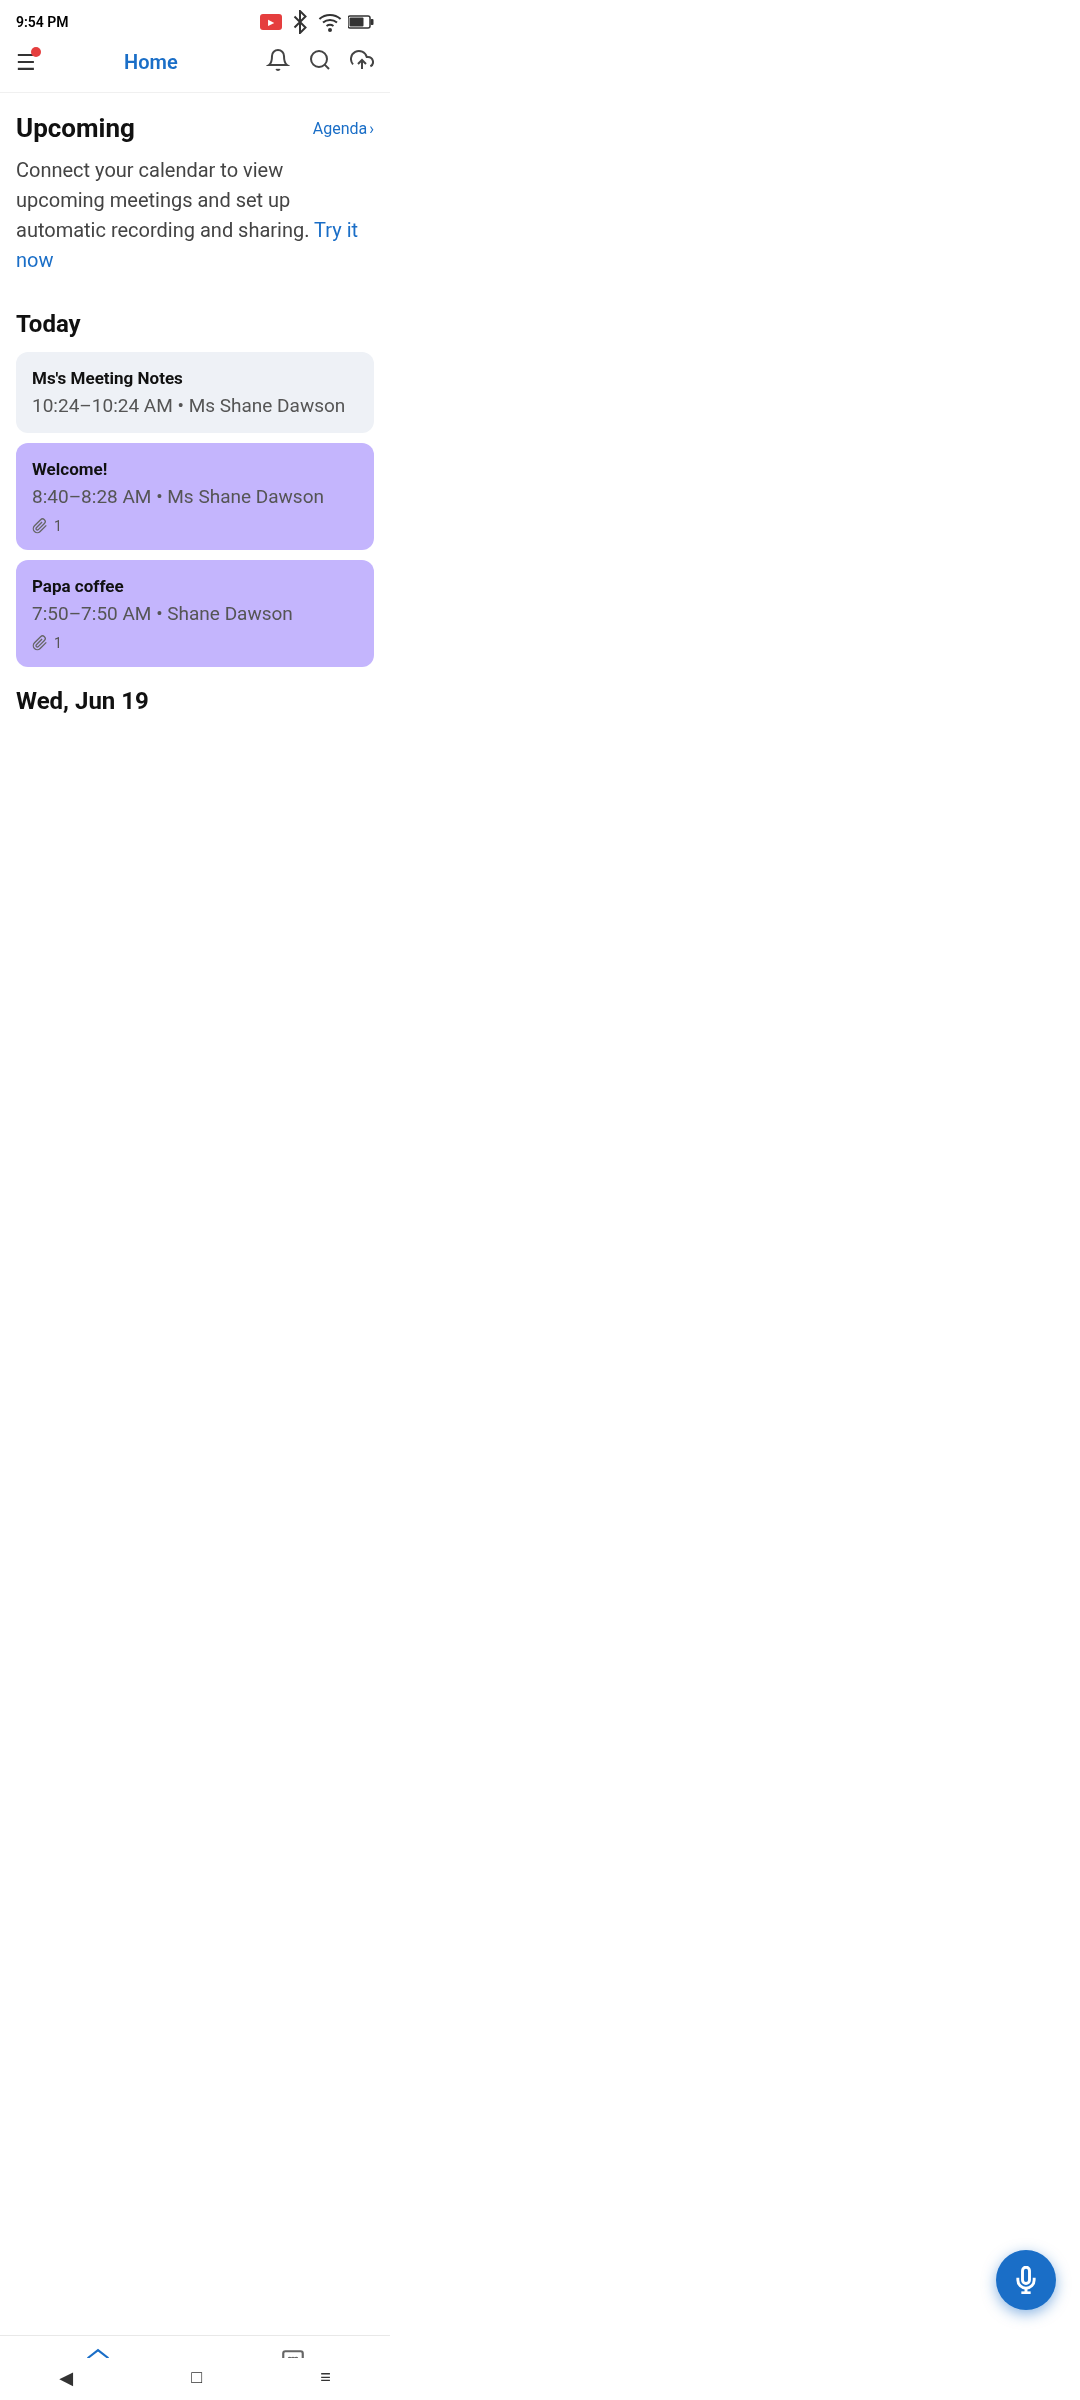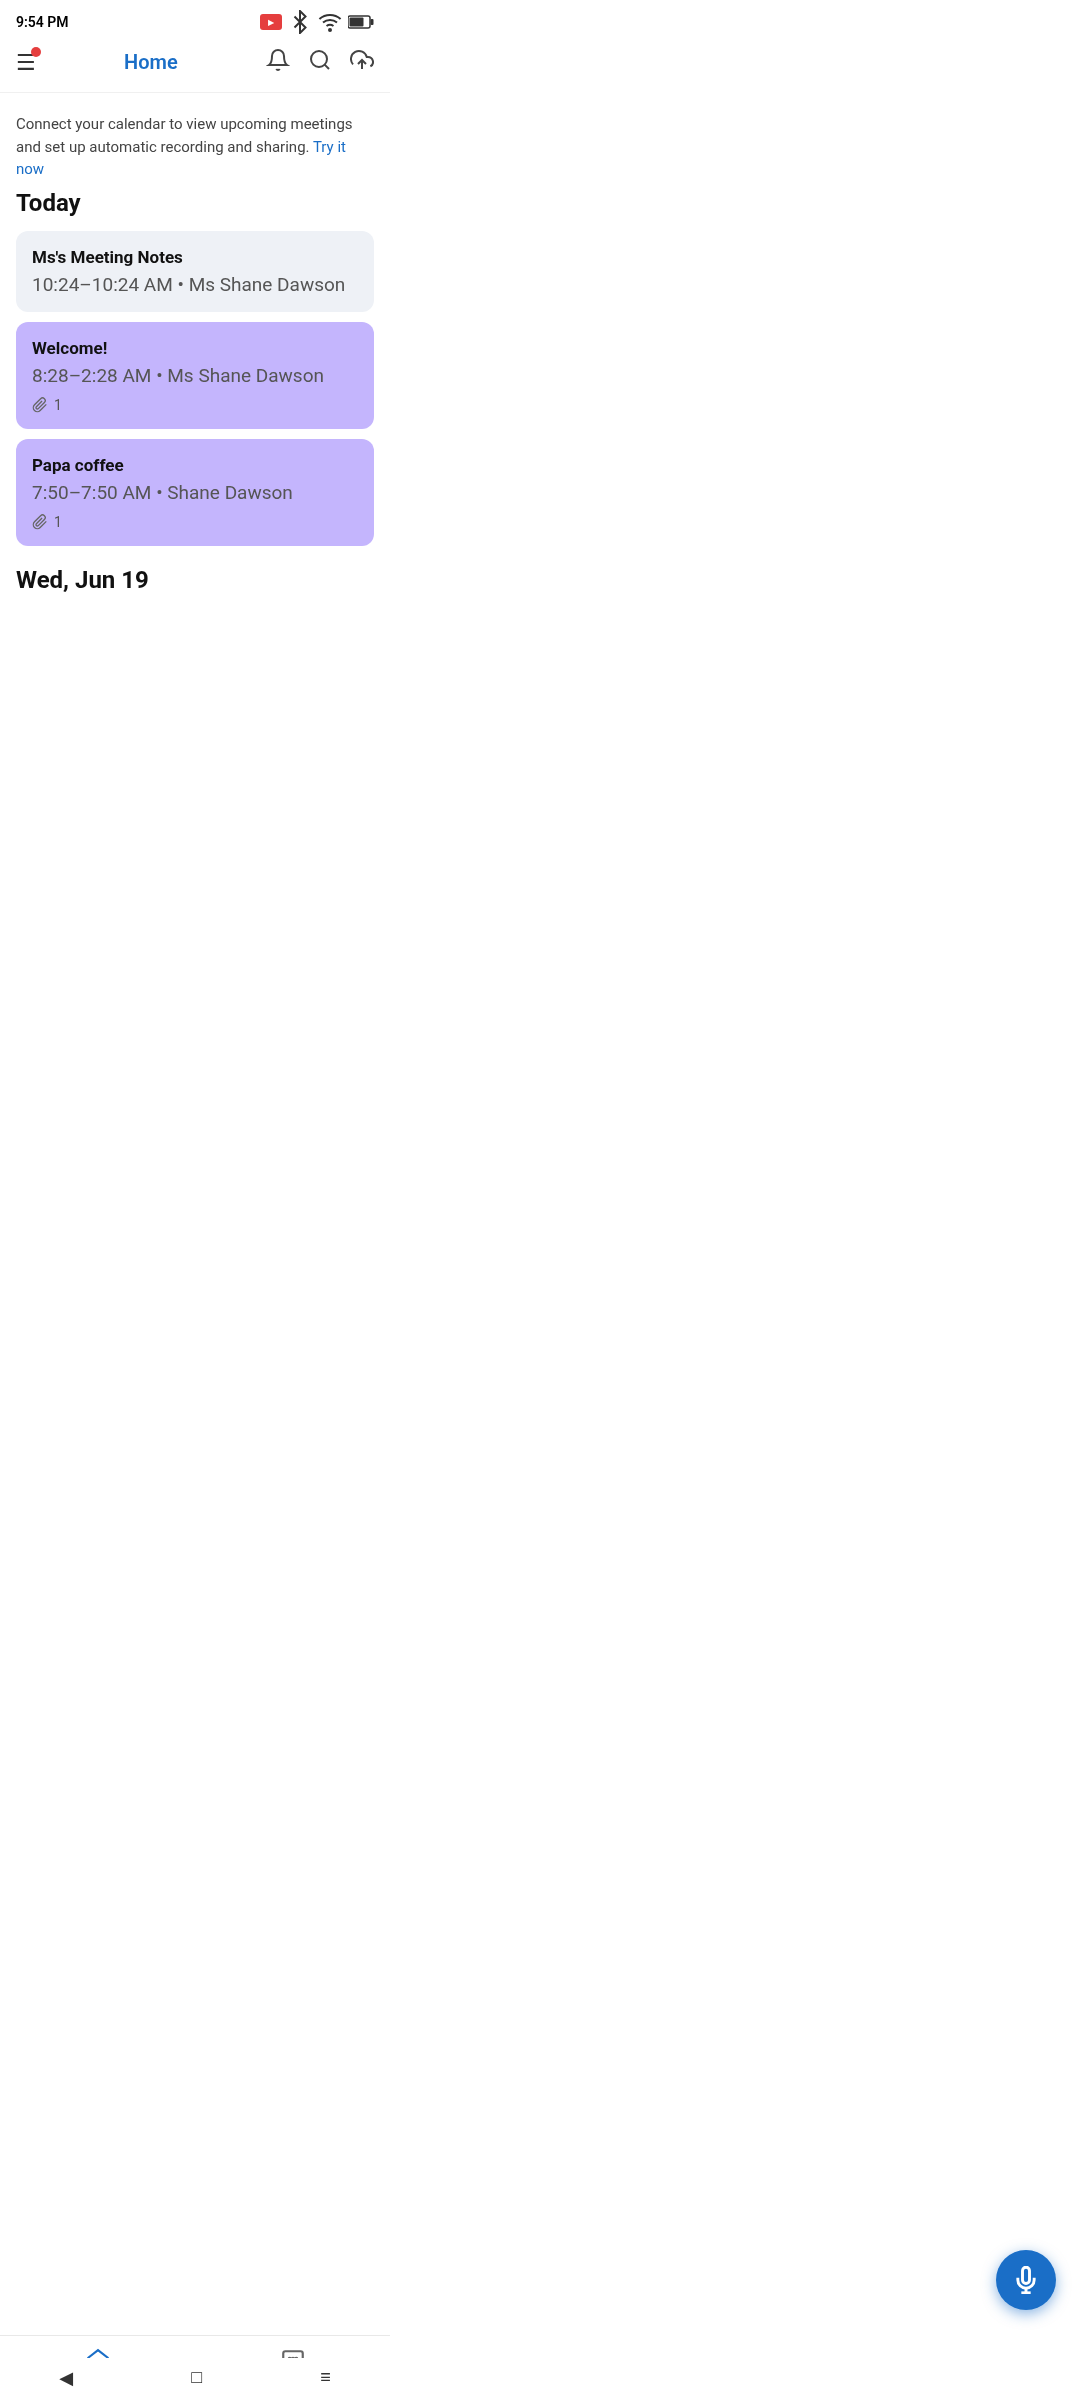--- a/index.html
+++ b/index.html
@@ -104,24 +104,24 @@
     }
     .agenda-link {
       font-size: 16px;
       color: #1a6ec7;
       cursor: pointer;
       display: flex;
       align-items: center;
       gap: 2px;
     }
     .upcoming-description {
-      font-size: 15px;
+      font-size: 20px;
       color: #444;
       line-height: 1.5;
-      margin-bottom: 8px;
+      margin-bottom: 35px;
     }
     .try-link {
       color: #1a6ec7;
       text-decoration: none;
     }
 
     
     .today-title {
       font-size: 24px;
       font-weight: 700;
@@ -297,41 +297,48 @@
         <polyline points="16 16 12 12 8 16"></polyline>
         <line x1="12" y1="12" x2="12" y2="21"></line>
         <path d="M20.39 18.39A5 5 0 0 0 18 9h-1.26A8 8 0 1 0 3 16.3"></path>
       </svg>
     </div>
   </div>
 </div>
 
 <div class="main-content">
 
+  <div class="section-header">
+    <h2 class="section-title-large">Upcoming</h2>
+    <div class="agenda-link">
+      <span>Agenda</span>
+      <span>›</span>
+    </div>
+  </div>
 
   <p class="upcoming-description">
     <span>Connect your calendar to view upcoming meetings and set up automatic recording and sharing.</span>
     <a class="try-link"> <span>Try it now</span></a>
   </p>
 
   <h2 class="today-title">Today</h2>
 
   <div class="meeting-card active">
     <div class="meeting-card-title">Ms's Meeting Notes</div>
     <div class="meeting-card-meta">
       <span>10:24–10:24 AM</span>
       <span> • </span>
       <span>Ms Shane Dawson</span>
     </div>
   </div>
 
   <div class="meeting-card">
     <div class="meeting-card-title">Welcome!</div>
     <div class="meeting-card-meta">
-      <span>8:28–2:28 AM</span>
+      <span>8:40–8:28 AM</span>
       <span> • </span>
       <span>Ms Shane Dawson</span>
     </div>
     <div class="meeting-card-footer">
       <svg width="16" height="16" viewBox="0 0 24 24" fill="none" stroke="#666" stroke-width="2">
         <path d="M21.44 11.05l-9.19 9.19a6 6 0 0 1-8.49-8.49l9.19-9.19a4 4 0 0 1 5.66 5.66l-9.2 9.19a2 2 0 0 1-2.83-2.83l8.49-8.48"></path>
       </svg>
       <span class="clip-count">1</span>
     </div>
   </div>

